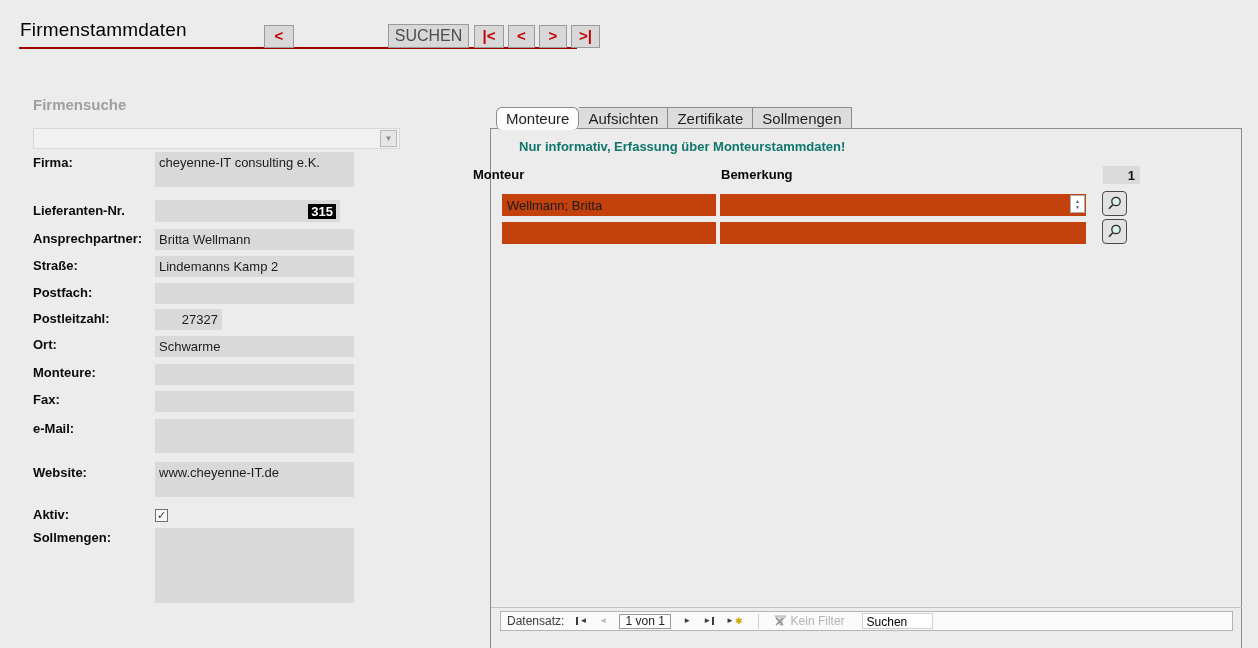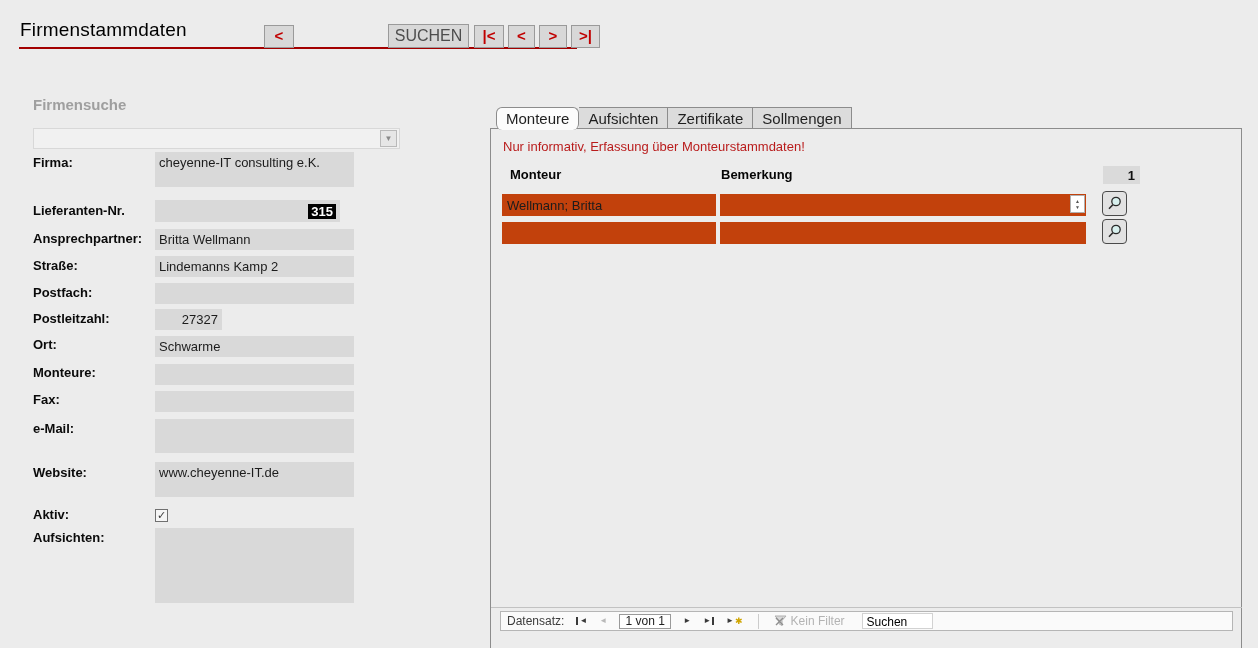--- a/index.html
+++ b/index.html
@@ -67,23 +67,23 @@
     border:1px solid #8c8c8c;border-bottom:none;background:#ececec;z-index:1;
   }
   #tab-strip{left:496px;top:107px;display:flex;z-index:2;}
   .tab{
     height:22px;line-height:21px;padding:0 9px;font-size:15px;color:#1f1f1f;
     background:#dcdcdc;border:1px solid #8c8c8c;border-left:none;box-sizing:border-box;
     cursor:default;
   }
   .tab:first-child{border-left:1px solid #8c8c8c;}
   .tab.active{background:#fcfcfc;height:23px;border-bottom:none;border-radius:6px;}
-  #tab-info{left:503px;top:139px;font-size:13px;font-weight:normal;color:#b91c1c;z-index:2;}
+  #tab-info{left:519px;top:139px;font-size:13px;font-weight:bold;color:#0f766e;z-index:2;}
   .colh{position:absolute;top:167px;font-size:13px;font-weight:bold;color:#050505;z-index:2;}
-  #colh-monteur{left:510px;text-align:center;}
+  #colh-monteur{left:473px;text-align:center;}
   #colh-bemerkung{left:721px;}
   #count-box{
     left:1103px;top:166px;width:37px;height:18px;box-sizing:border-box;z-index:2;
     background:#dadada;font-size:13px;font-weight:bold;color:#111;
     text-align:right;padding:2px 5px 0 0;
   }
   .cell{
     position:absolute;height:22px;box-sizing:border-box;z-index:2;
     background:#c2410c;font-size:13px;color:#1c1c1c;
     padding:4px 5px;overflow:hidden;white-space:nowrap;
@@ -176,21 +176,21 @@
 
 <div class="flabel" style="top:422px">e-Mail:</div>
 <div class="ffield" id="field-email"></div>
 
 <div class="flabel" style="top:466px">Website:</div>
 <div class="ffield" id="field-website">www.cheyenne-IT.de</div>
 
 <div class="flabel" style="top:508px">Aktiv:</div>
 <div class="abs" id="checkbox-aktiv"><span>✓</span></div>
 
-<div class="flabel" style="top:531px">Aufsichten:</div>
+<div class="flabel" style="top:531px">Sollmengen:</div>
 <div class="ffield" id="field-bemerkung"></div>
 
 <div class="abs" id="panel"></div>
 
 <div class="abs" id="tab-strip">
   <div class="tab active">Monteure</div>
   <div class="tab">Aufsichten</div>
   <div class="tab">Zertifikate</div>
   <div class="tab">Sollmengen</div>
 </div>

